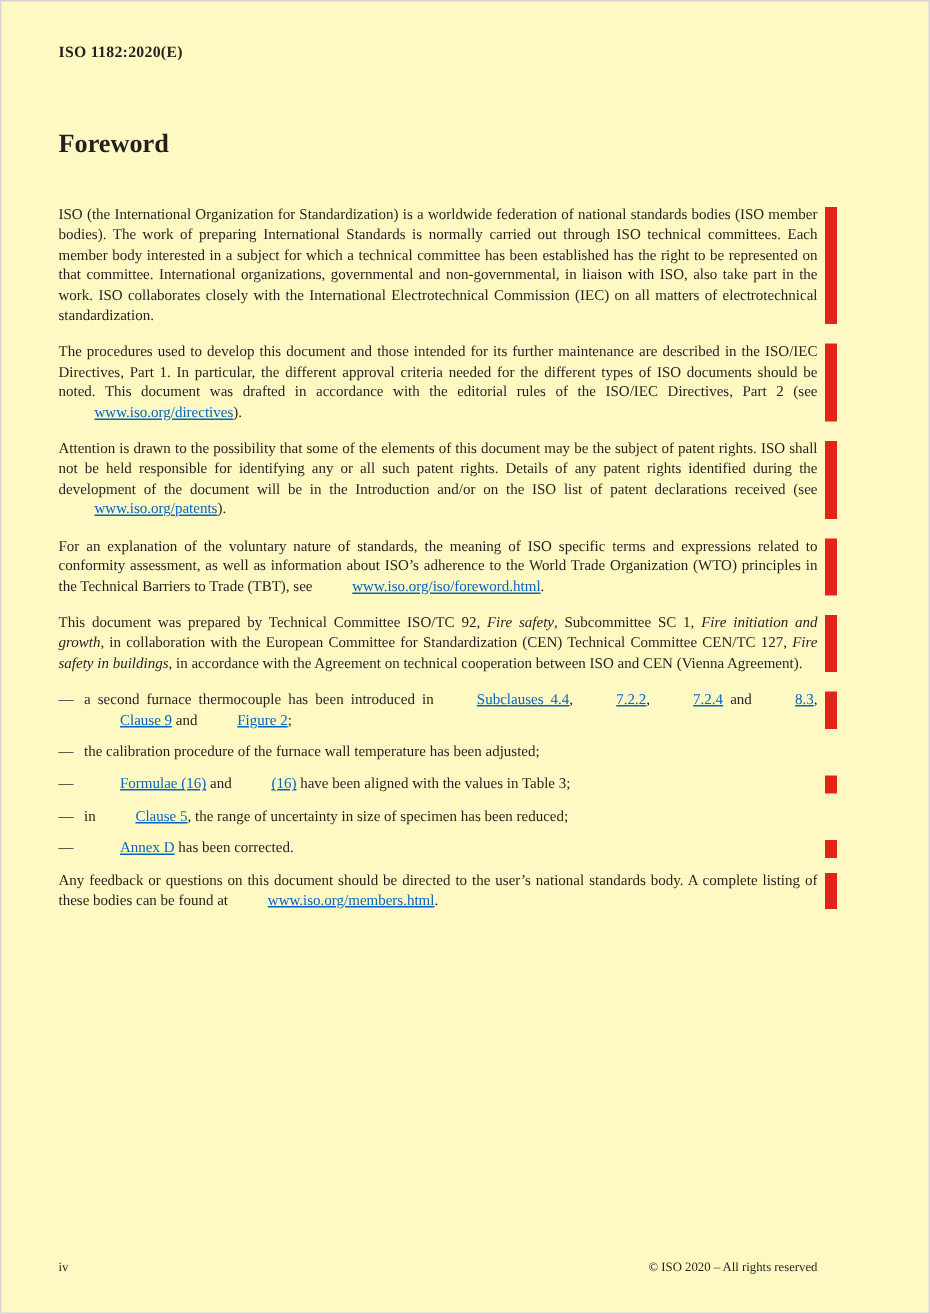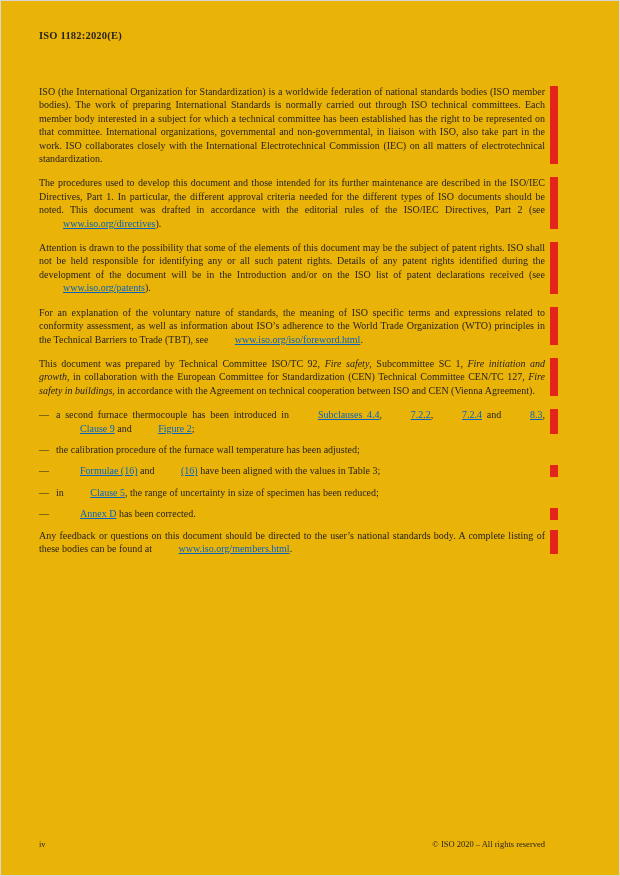--- a/index.html
+++ b/index.html
@@ -1,20 +1,20 @@
 <!DOCTYPE html>
 <html style="--text-color: #231f20; --link-color: #0563c1; --marker-color: #e3241b;"><head>
 <meta charset="utf-8">
 <title>ISO 1182:2020(E) — Foreword</title>
 <style>
   html,body{margin:0;padding:0;background:#ffffff;}
   .page{
     position:relative;
     width:620px;height:876px;
-    background:#eab308;
+    background:#fef9c3;
     box-sizing:border-box;
     border:1px solid #d6d6d6;
     font-family:"Liberation Serif","DejaVu Serif",serif;
     color:var(--text-color,#231f20);
     overflow:hidden;
   }
   .doc-header{
     position:absolute;top:29px;left:38px;
     font-size:10.5px;font-weight:bold;letter-spacing:.2px;
   }
@@ -55,20 +55,21 @@
     font-size:8.5px;
   }
 </style>
 </head>
 <body>
 
 <div class="page">
   <div class="doc-header">ISO 1182:2020(E)</div>
 
   <div class="doc-body">
+    <h1 class="title">Foreword</h1>
     <div>
         <p class="para"><span>ISO (the International Organization for Standardization) is a worldwide federation of national standards bodies (ISO member bodies). The work of preparing International Standards is normally carried out through ISO technical committees. Each member body interested in a subject for which a technical committee has been established has the right to be represented on that committee. International organizations, governmental and non-governmental, in liaison with ISO, also take part in the work. ISO collaborates closely with the International Electrotechnical Commission (IEC) on all matters of electrotechnical standardization.</span><span class="change-bar"></span></p>
         <p class="para"><span>The procedures used to develop this document and those intended for its further maintenance are described in the ISO/IEC Directives, Part 1. In particular, the different approval criteria needed for the different types of ISO documents should be noted. This document was drafted in accordance with the editorial rules of the ISO/IEC Directives, Part 2 (see </span><a class="link" href="#">www.iso.org/directives</a><span>).</span><span class="change-bar"></span></p>
         <p class="para"><span>Attention is drawn to the possibility that some of the elements of this document may be the subject of patent rights. ISO shall not be held responsible for identifying any or all such patent rights. Details of any patent rights identified during the development of the document will be in the Introduction and/or on the ISO list of patent declarations received (see </span><a class="link" href="#">www.iso.org/patents</a><span>).</span><span class="change-bar"></span></p>
         <p class="para"><span>For an explanation of the voluntary nature of standards, the meaning of ISO specific terms and expressions related to conformity assessment, as well as information about ISO’s adherence to the World Trade Organization (WTO) principles in the Technical Barriers to Trade (TBT), see </span><a class="link" href="#">www.iso.org/iso/foreword.html</a><span>.</span><span class="change-bar"></span></p>
         <p class="para"><span>This document was prepared by Technical Committee ISO/TC 92, </span><em>Fire safety</em><span>, Subcommittee SC 1, </span><em>Fire initiation and growth</em><span>, in collaboration with the European Committee for Standardization (CEN) Technical Committee CEN/TC 127, </span><em>Fire safety in buildings</em><span>, in accordance with the Agreement on technical cooperation between ISO and CEN (Vienna Agreement).</span><span class="change-bar"></span></p>
         <p class="para bullet"><span class="dash">—</span><span>a second furnace thermocouple has been introduced in </span><a class="link" href="#">Subclauses 4.4</a><span>, </span><a class="link" href="#">7.2.2</a><span>, </span><a class="link" href="#">7.2.4</a><span> and </span><a class="link" href="#">8.3</a><span>, </span><a class="link" href="#">Clause 9</a><span> and </span><a class="link" href="#">Figure 2</a><span>;</span><span class="change-bar"></span></p>
         <p class="para bullet"><span class="dash">—</span><span>the calibration procedure of the furnace wall temperature has been adjusted;</span></p>
         <p class="para bullet"><span class="dash">—</span><a class="link" href="#">Formulae (16)</a><span> and </span><a class="link" href="#">(16)</a><span> have been aligned with the values in Table 3;</span><span class="change-bar"></span></p>
         <p class="para bullet"><span class="dash">—</span><span>in </span><a class="link" href="#">Clause 5</a><span>, the range of uncertainty in size of specimen has been reduced;</span></p>

